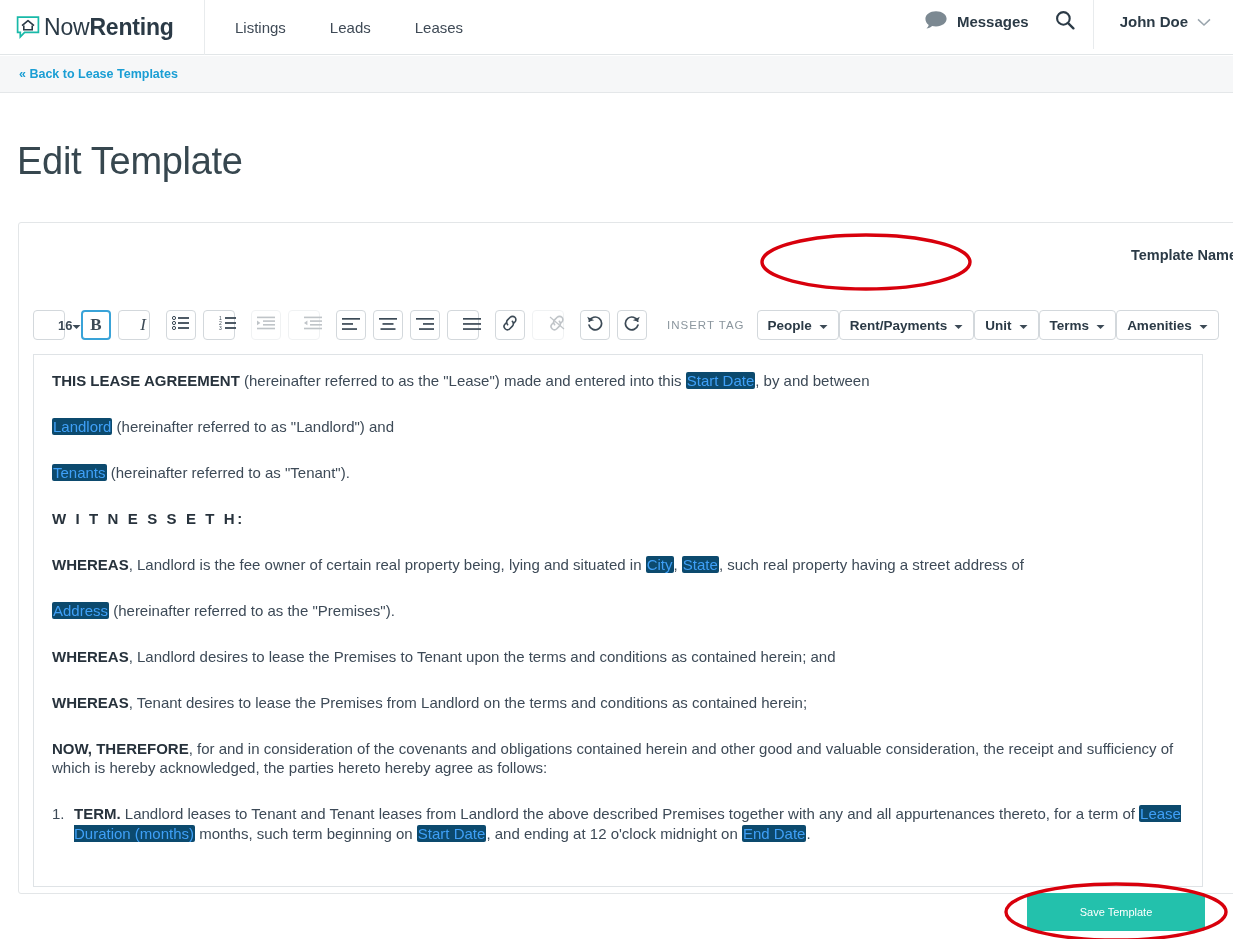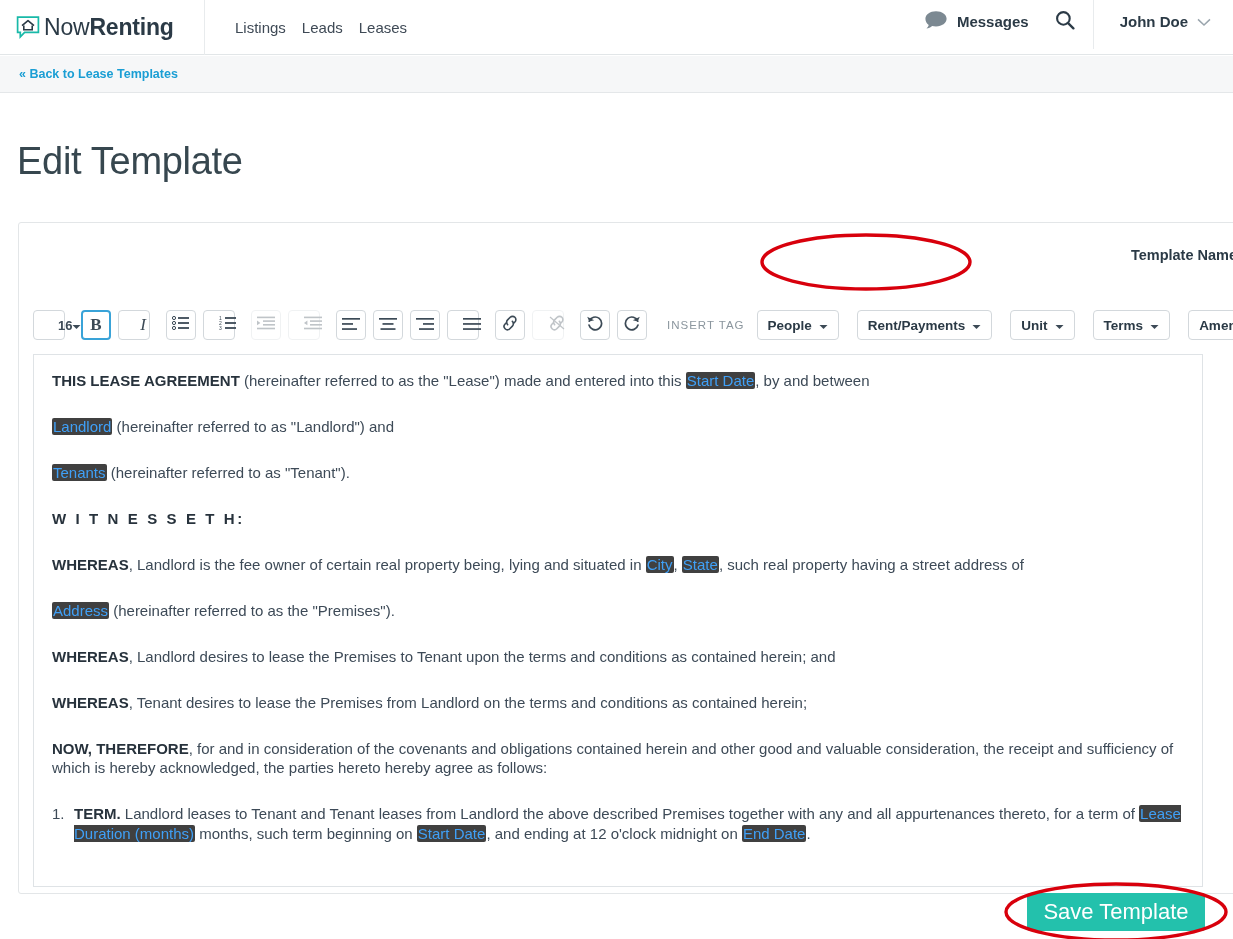--- a/index.html
+++ b/index.html
@@ -23,21 +23,21 @@
   .brand {
     width:205px; height:55px;
     display:flex; align-items:center; padding-left:16px;
     border-right:1px solid #e8ebed;
   }
   .logo-mark { width:24px; height:24px; position:relative; margin-right:4px; flex:0 0 auto;}
   .brand-text { font-size:23px; letter-spacing:-0.2px; color:#2b3a46; line-height:1; white-space:nowrap;}
   .brand-text b { font-weight:bold; }
   .brand-text .lite { font-weight:400; }
 
-  .nav-links { display:flex; align-items:center; margin-left:30px; gap:16px; }
+  .nav-links { display:flex; align-items:center; margin-left:30px; gap:44px; }
   .nav-links a {
     font-size:15px; color:#3f4a56; text-decoration:none; font-weight:400;
   }
   .nav-right {
     position:absolute; right:0; top:0; height:43px; display:flex; align-items:center;
   }
   .msg-btn { display:flex; align-items:center; gap:9px; padding:0 16px; height:55px; }
   .msg-label { font-size:15px; color:#2b3a46; font-weight:bold; }
   .search-btn { padding:0 18px 0 10px; height:55px; display:flex; align-items:center; }
   .user-box {
@@ -94,46 +94,46 @@
   .tb.gap { margin-right:20px; }
   .tb.gap2 { margin-right:16px;padding-left:24px; }
   .tb-b { font-family:"Liberation Serif", serif; font-size:17px; font-weight:bold; }
   .tb-i { font-family:"Liberation Serif", serif; font-size:17px; font-style:italic; }
 
   .insert-tag-label {
     font-size:11.5px; letter-spacing:1px; color:#8b969e; margin-right:12px; white-space:nowrap;
   }
   .tagbtn {
     height:30px; border:1px solid #d3d8dc; background:#fff; border-radius:4px;
-    display:flex; align-items:center; gap:7px; padding:0 10px; margin-right:18px;
+    display:flex; align-items:center; gap:7px; padding:0 10px; margin-right:0;
     font-size:13.5px; color:#2b3a46; font-weight:bold; cursor:pointer; white-space:nowrap;
   }
 
   
   .editor {
     position:absolute; left:14px; top:131px; width:1170px; height:533px;
     border:1px solid #dfe3e6; background:#fff; overflow:hidden;
     padding:16px 18px 0 18px;
     font-size:15px; line-height:1.33; color:#3d4a57;
   }
   .editor p { margin:0 0 26px 0; }
   .editor b, .editor strong { color:#27323c; font-weight:bold; }
-  .tag { color:#3fa0f7; background:#404040; border-radius:2px; padding:0 1px; }
+  .tag { color:#3fa0f7; background:#0c4a6e; border-radius:2px; padding:0 1px; }
   .wit { font-weight:bold; letter-spacing:2.6px; color:#27323c; }
   .olist { margin:0; padding:0; list-style:none; }
   .oli { display:flex; margin-bottom:26px; }
   .oli .num { width:22px; flex:0 0 22px; text-align:right; padding-right:10px; }
   .oli .txt { flex:1; }
   .spacer-gap { height:58px; }
 
   
   .save-btn {
     position:absolute; left:1027px; top:893px; width:178px; height:38px;
     background:#23c1ac; border:none; border-radius:3px; color:#ffffff;
-    font-size:22px; font-family:"Liberation Sans", sans-serif; font-weight:400;
+    font-size:11px; font-family:"Liberation Sans", sans-serif; font-weight:400;
     cursor:pointer;
   }
 
   
   .annot { position:absolute; pointer-events:none; }
   .annot-name { left:756px; top:231px; }
   .annot-save { left:1002px; top:881px; }
 </style>
 </head>
 <body>

